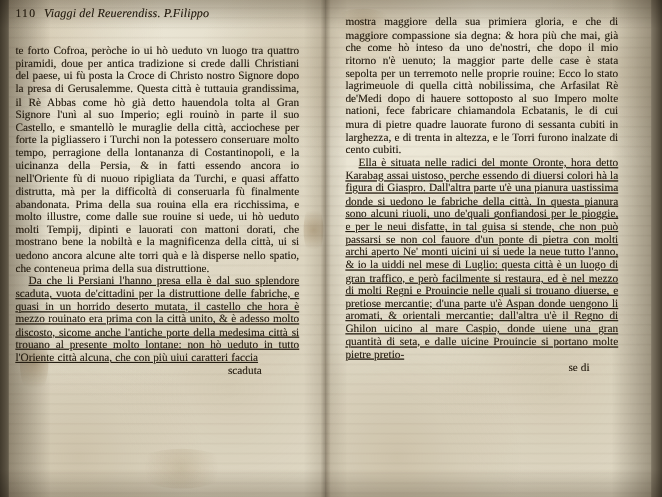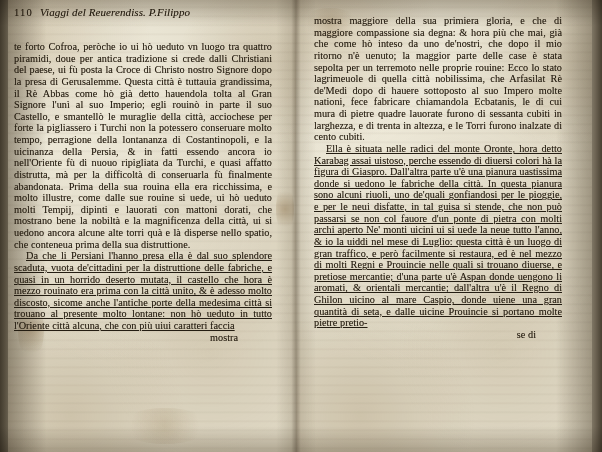--- a/index.html
+++ b/index.html
@@ -207,21 +207,21 @@
   <div class="page left">
 
     <div class="runhead">
       <span class="folio">110</span>
       <span class="title">Viaggi del Reuerendiss. P.Filippo</span>
     </div>
 
     <div class="body">
       <p class="para">te forto Cofroa, peròche io ui hò ueduto vn luogo tra quattro piramidi, doue per antica tradizione si crede dalli Christiani del paese, ui fù posta la Croce di Christo nostro Signore dopo la presa di Gerusalemme. Questa città è tuttauia grandissima, il Rè Abbas come hò già detto hauendola tolta al Gran Signore l'unì al suo Imperio; egli rouinò in parte il suo Castello, e smantellò le muraglie della città, acciochese per forte la pigliassero i Turchi non la potessero conseruare molto tempo, perragione della lontananza di Costantinopoli, e la uicinanza della Persia, &amp; in fatti essendo ancora io nell'Oriente fù di nuouo ripigliata da Turchi, e quasi affatto distrutta, mà per la difficoltà di conseruarla fù finalmente abandonata. Prima della sua rouina ella era ricchissima, e molto illustre, come dalle sue rouine si uede, ui hò ueduto molti Tempij, dipinti e lauorati con mattoni dorati, che mostrano bene la nobiltà e la magnificenza della città, ui si uedono ancora alcune alte torri quà e là disperse nello spatio, che conteneua prima della sua distruttione.</p>
       <p class="para indented">Da che li Persiani l'hanno presa ella è dal suo splendore scaduta, vuota de'cittadini per la distruttione delle fabriche, e quasi in un horrido deserto mutata, il castello che hora è mezzo rouinato era prima con la città unito, &amp; è adesso molto discosto, sicome anche l'antiche porte della medesima città si trouano al presente molto lontane: non hò ueduto in tutto l'Oriente città alcuna, che con più uiui caratteri faccia</p>
-      <div class="catchword">mostra</div>
+      <div class="catchword">scaduta</div>
     </div>
 
   </div>
 
   <div class="page right">
 
 
     <div class="body">
       <p class="para">mostra maggiore della sua primiera gloria, e che di maggiore compassione sia degna: &amp; hora più che mai, già che come hò inteso da uno de'nostri, che dopo il mio ritorno n'è uenuto; la maggior parte delle case è stata sepolta per un terremoto nelle proprie rouine: Ecco lo stato lagrimeuole di quella città nobilissima, che Arfasilat Rè de'Medi dopo di hauere sottoposto al suo Impero molte nationi, fece fabricare chiamandola Ecbatanis, le di cui mura di pietre quadre lauorate furono di sessanta cubiti in larghezza, e di trenta in altezza, e le Torri furono inalzate di cento cubiti.</p>
       <p class="para indented">Ella è situata nelle radici del monte Oronte, hora detto Karabag assai uistoso, perche essendo di diuersi colori hà la figura di Giaspro. Dall'altra parte u'è una pianura uastissima donde si uedono le fabriche della città. In questa pianura sono alcuni riuoli, uno de'quali gonfiandosi per le pioggie, e per le neui disfatte, in tal guisa si stende, che non può passarsi se non col fauore d'un ponte di pietra con molti archi aperto Ne' monti uicini ui si uede la neue tutto l'anno, &amp; io la uiddi nel mese di Luglio: questa città è un luogo di gran traffico, e però facilmente si restaura, ed è nel mezzo di molti Regni e Prouincie nelle quali si trouano diuerse, e pretiose mercantie; d'una parte u'è Aspan donde uengono li aromati, &amp; orientali mercantie; dall'altra u'è il Regno di Ghilon uicino al mare Caspio, donde uiene una gran quantità di seta, e dalle uicine Prouincie si portano molte pietre pretio-</p>

